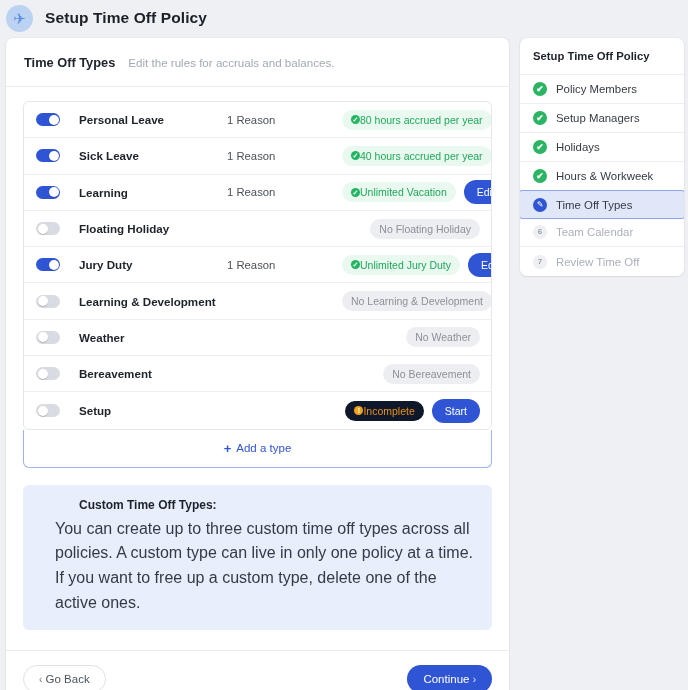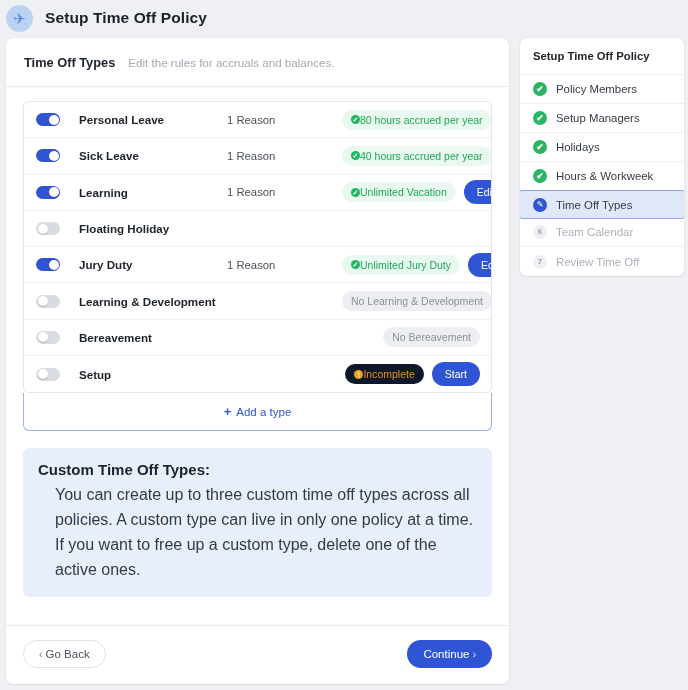--- a/index.html
+++ b/index.html
@@ -105,21 +105,21 @@
     display: flex; align-items: center; justify-content: center; gap: 5px;
     color: #2f55d4; font-size: 11.5px; cursor: pointer;
   }
   .add-type .plus { font-size: 13px; font-weight: bold; line-height: 1; }
 
   
   .info-box {
     margin: 17px 0 0 0; background: #e8eefb; border-radius: 6px;
     padding: 13px 15px 14px 15px;
   }
-  .info-box .t { font-size: 15px; font-weight: bold; color: #1d232b; margin-bottom: 5px; }
+  .info-box .t { font-size: 12px; font-weight: bold; color: #1d232b; margin-bottom: 5px; margin-left: 41px; }
   .info-box .d { font-size: 16px; color: #343b45; line-height: 1.55; margin-left: 17px; }
 
   
   .card-foot {
     margin-top: 20px; border-top: 1px solid #e9ebef;
     padding: 14px 17px 16px 17px;
     display: flex; align-items: center; justify-content: space-between;
   }
   .btn-back {
     background: #fff; border: 1px solid #dfe2e7; border-radius: 15px;
@@ -223,20 +223,25 @@
                 </span>
                 <button class="row-btn">Edit</button>
               </div>
             </div>
             <div class="type-row">
               <div class="toggle off">
                 <div class="knob"></div>
               </div>
               <div class="type-name">Floating Holiday</div>
               <div class="type-reason"></div>
+              <div class="type-right">
+                <span class="pill none">
+                  <span>No Floating Holiday</span>
+                </span>
+              </div>
             </div>
             <div class="type-row">
               <div class="toggle on">
                 <div class="knob"></div>
               </div>
               <div class="type-name">Jury Duty</div>
               <div class="type-reason">1 Reason</div>
               <div class="type-right">
                 <span class="pill ok">
                   <span class="dot">✓</span>
@@ -247,20 +252,32 @@
             </div>
             <div class="type-row">
               <div class="toggle off">
                 <div class="knob"></div>
               </div>
               <div class="type-name">Learning &amp; Development</div>
               <div class="type-reason"></div>
               <div class="type-right">
                 <span class="pill none">
                   <span>No Learning &amp; Development</span>
+                </span>
+              </div>
+            </div>
+            <div class="type-row">
+              <div class="toggle off">
+                <div class="knob"></div>
+              </div>
+              <div class="type-name">Weather</div>
+              <div class="type-reason"></div>
+              <div class="type-right">
+                <span class="pill none">
+                  <span>No Weather</span>
                 </span>
               </div>
             </div>
             <div class="type-row">
               <div class="toggle off">
                 <div class="knob"></div>
               </div>
               <div class="type-name">Bereavement</div>
               <div class="type-reason"></div>
               <div class="type-right">

